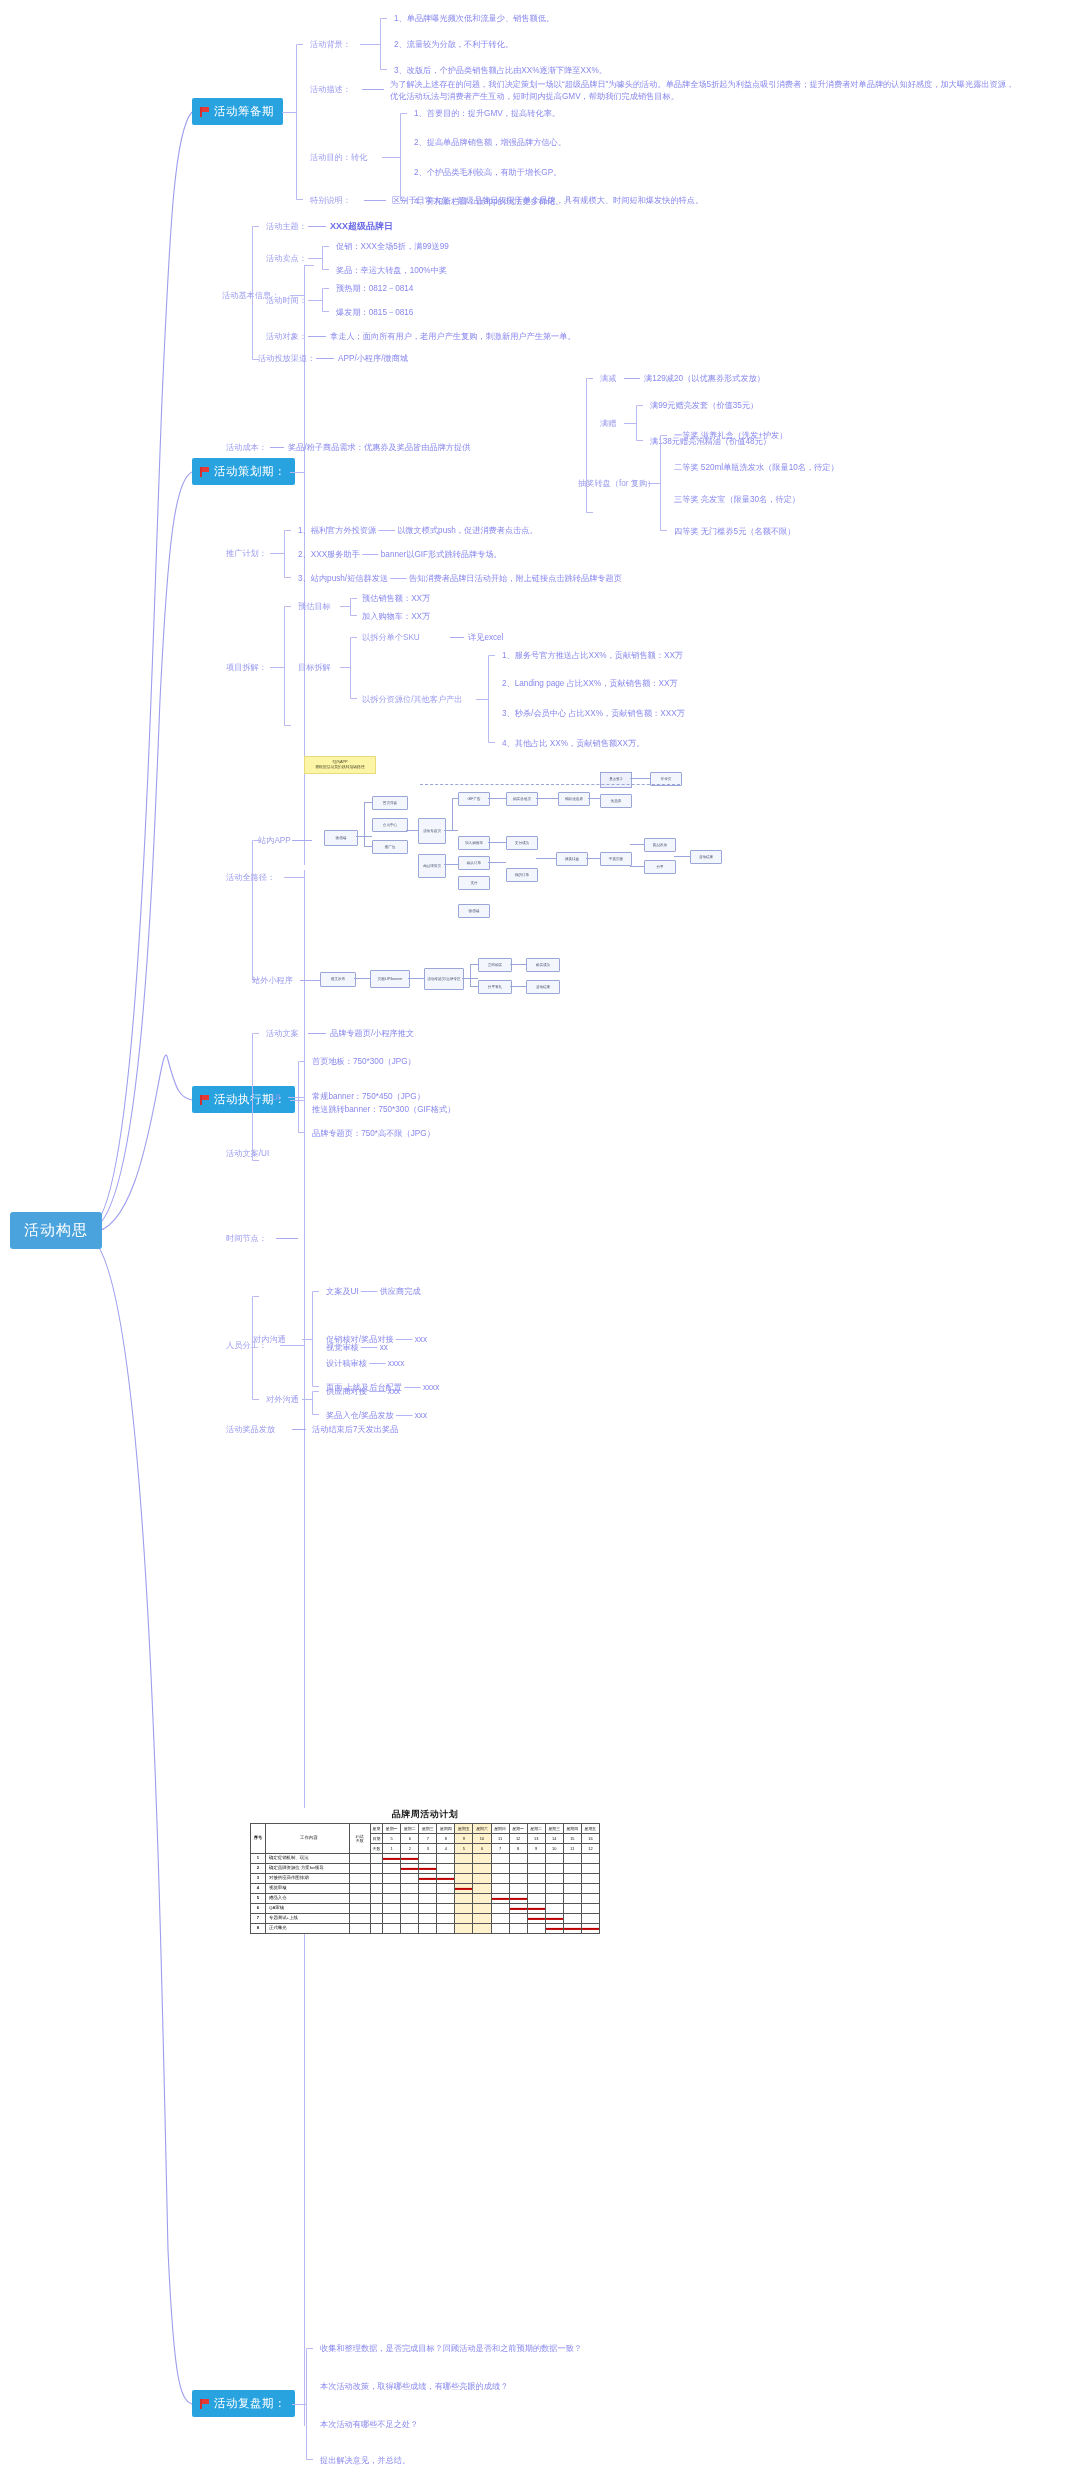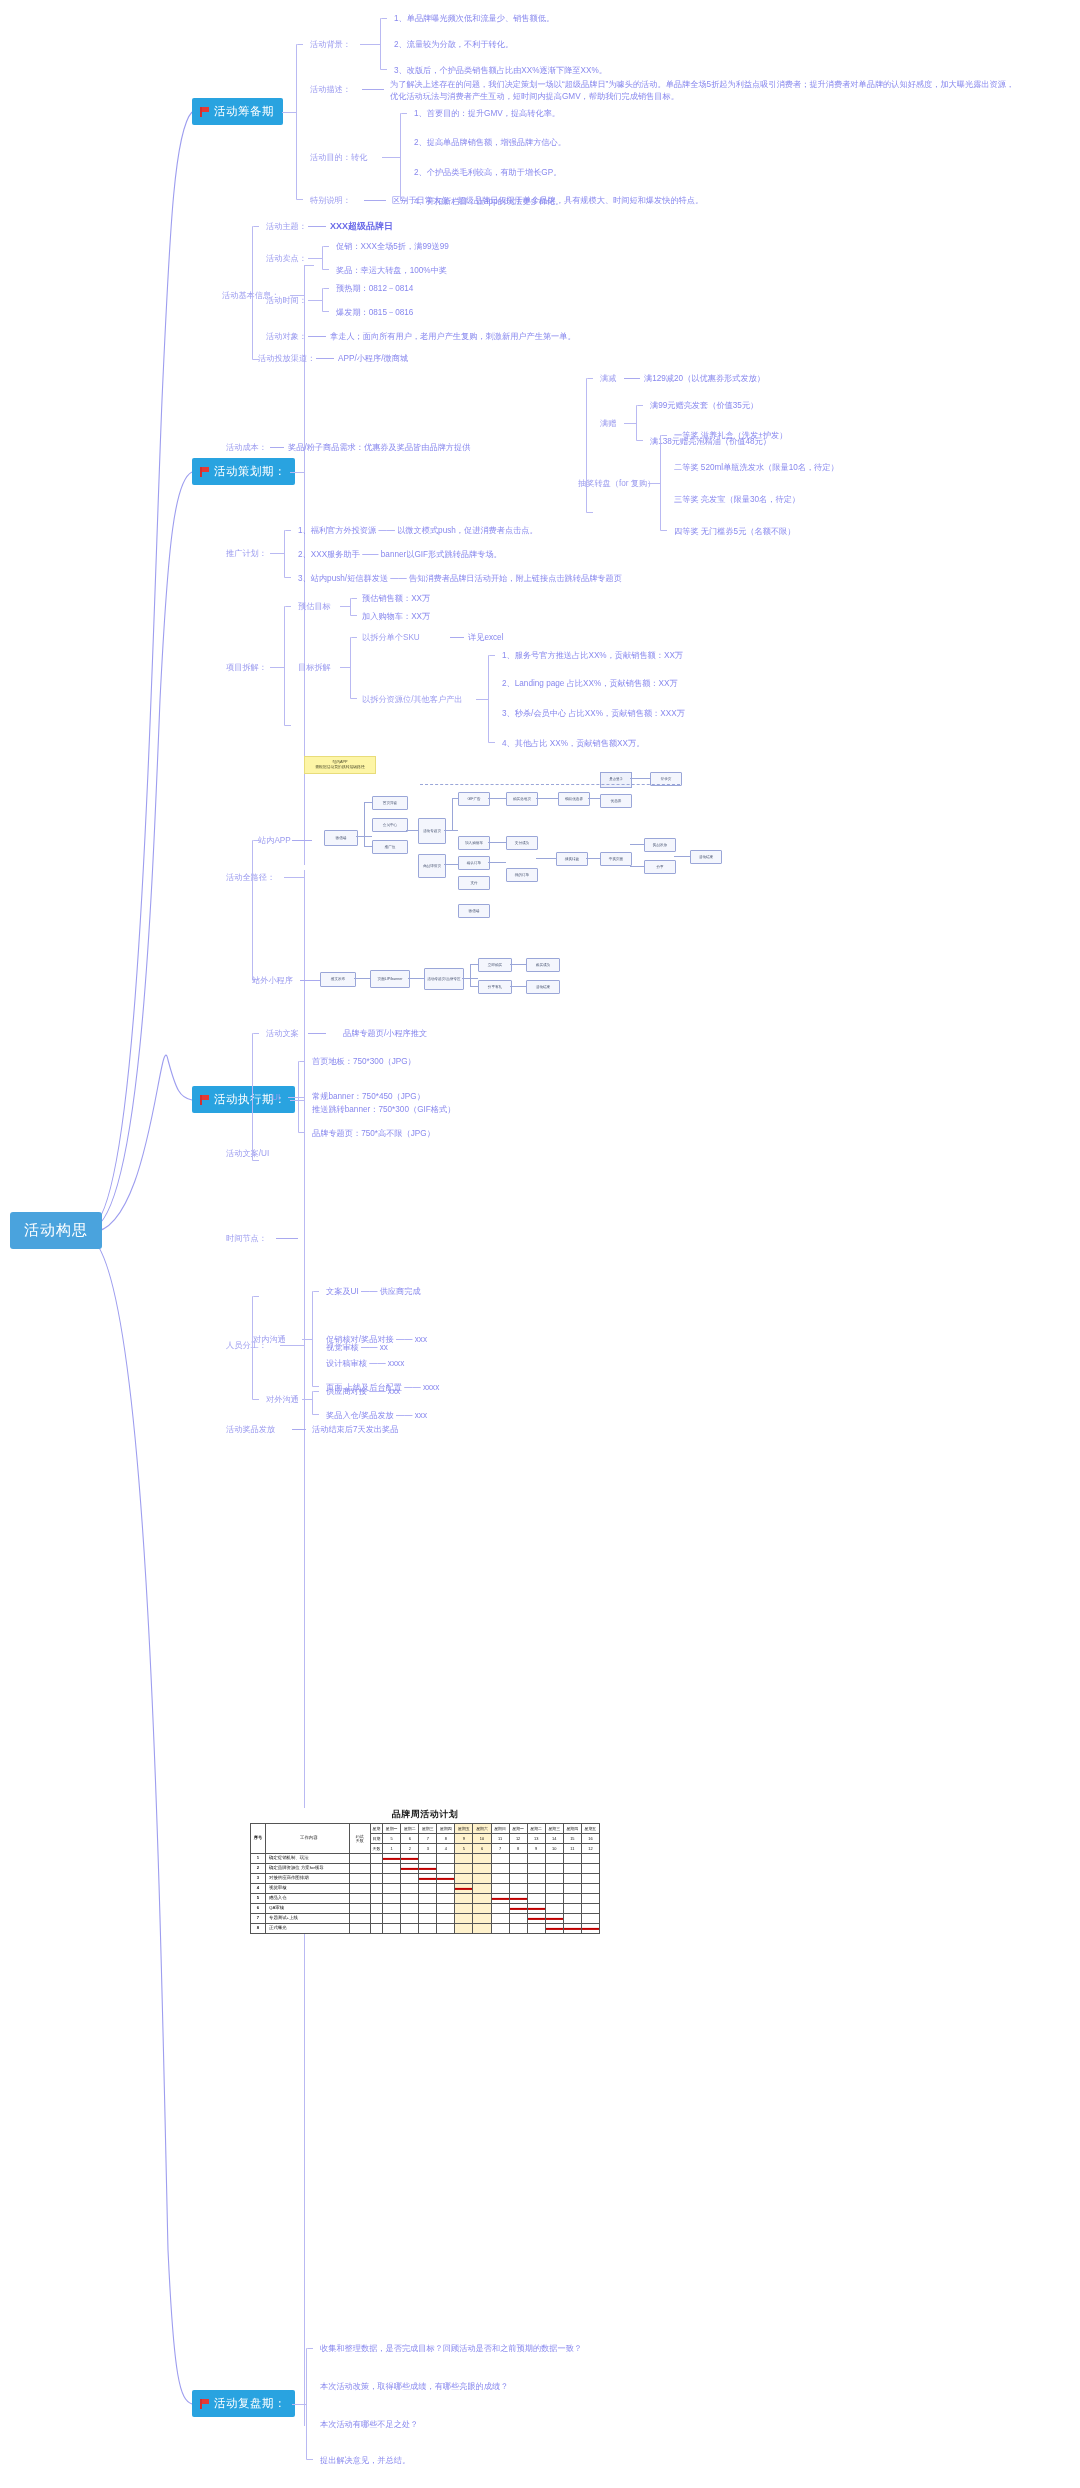--- a/index.html
+++ b/index.html
@@ -312,21 +312,21 @@
     <div class="fl" style="left:190px;top:12px;width:16px;height:0.7px;"></div>
     <div class="fl" style="left:190px;top:34px;width:16px;height:0.7px;"></div>
   </div>
 
   <div class="n lbl" style="left:226px;top:1148px;">活动文案/UI</div>
   <div class="h" style="left:290px;top:1097px;width:14px;"></div>
   <div class="brk" style="left:252px;top:1033px;height:128px;"></div>
 
   <div class="n lbl" style="left:266px;top:1028px;">活动文案</div>
   <div class="h2" style="left:308px;top:1033px;width:18px;"></div>
-  <div class="n" style="left:343px;top:1028px;">品牌专题页/小程序推文</div>
+  <div class="n" style="left:330px;top:1028px;">品牌专题页/小程序推文</div>
 
   <div class="n lbl" style="left:272px;top:1092px;">UI</div>
   <div class="h" style="left:288px;top:1097px;width:10px;"></div>
   <div class="brk" style="left:298px;top:1061px;height:72px;"></div>
   <div class="n" style="left:312px;top:1056px;">首页地板：750*300（JPG）</div>
   <div class="n" style="left:312px;top:1080px;margin-top:11px;">常规banner：750*450（JPG）</div>
   <div class="n" style="left:312px;top:1104px;">推送跳转banner：750*300（GIF格式）</div>
   <div class="n" style="left:312px;top:1128px;">品牌专题页：750*高不限（JPG）</div>
 
   <div class="n lbl" style="left:226px;top:1233px;">时间节点：</div>

